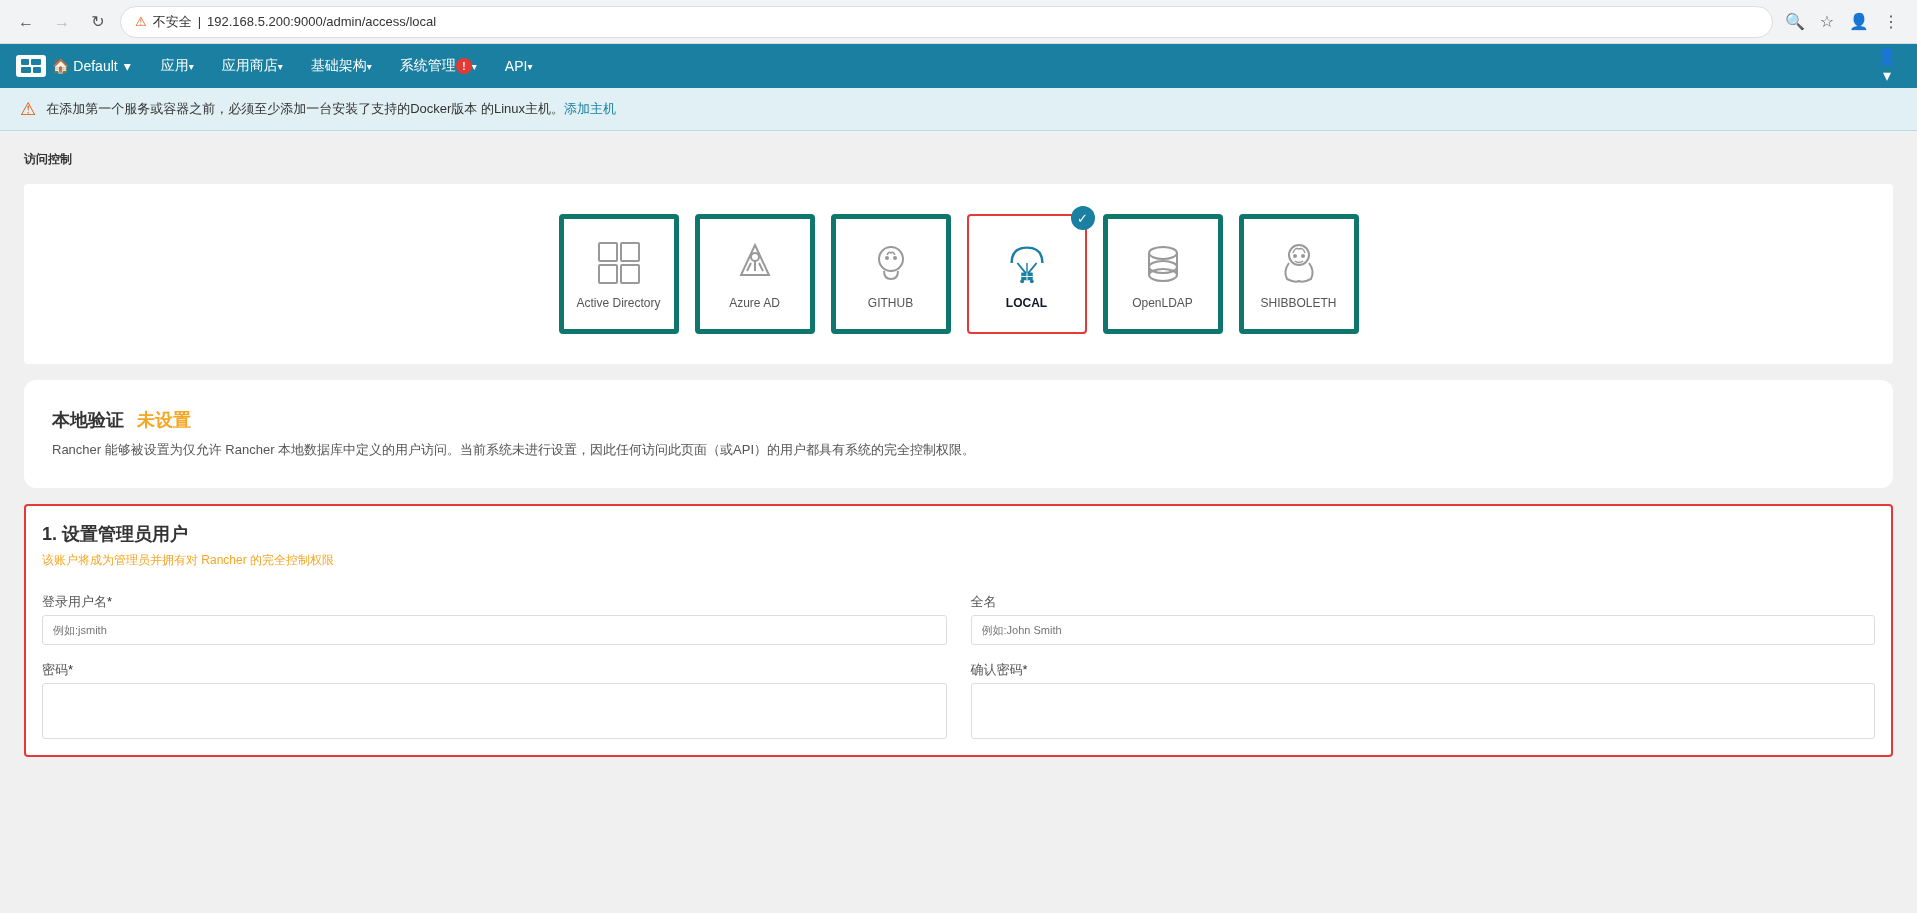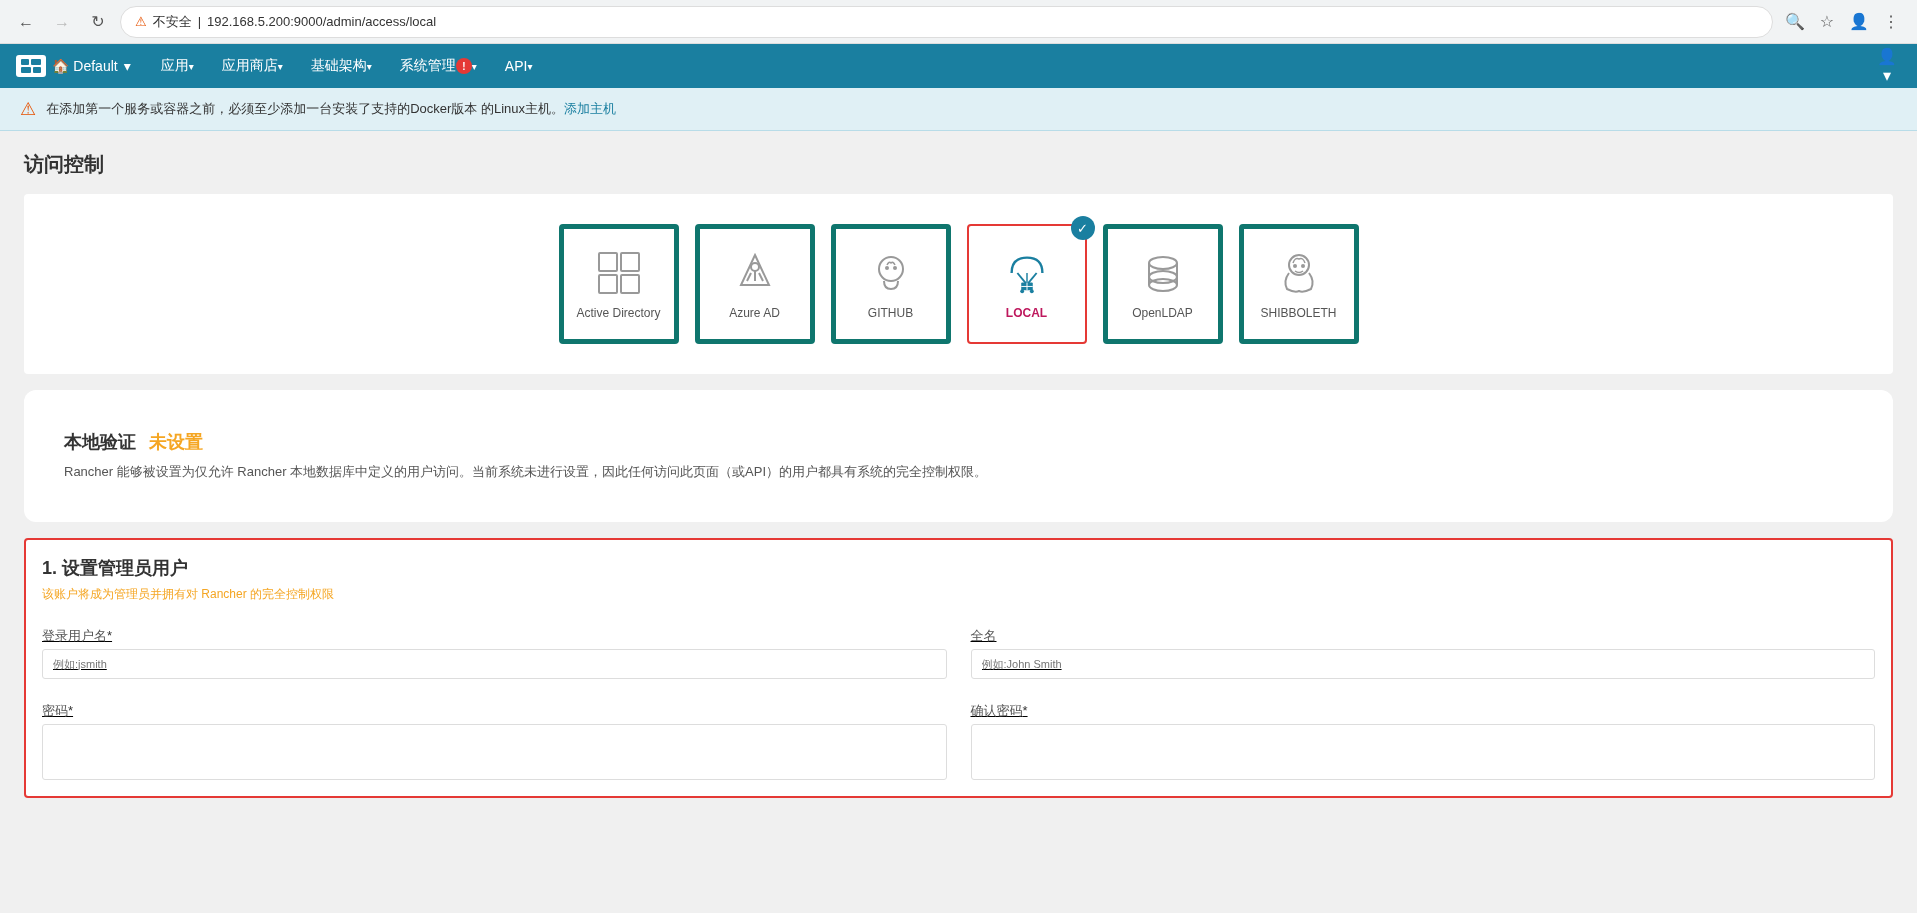--- a/index.html
+++ b/index.html
@@ -114,21 +114,21 @@
     .warning-banner a { color: #1a7fa0; text-decoration: none; }
 
     
     .main-content {
       padding: 20px 24px;
       background: #f0f0f0;
       min-height: calc(913px - 44px - 50px - 42px);
     }
 
     .page-title {
-      font-size: 20px;
+      font-size: 12px;
       font-weight: 600;
       color: #333;
       margin-bottom: 16px;
     }
 
     
     .auth-providers-card {
       background: white;
       border-radius: 4px;
       padding: 30px 20px;
@@ -176,21 +176,21 @@
       border-radius: 50%;
       display: flex; align-items: center; justify-content: center;
       color: white;
       font-size: 13px;
     }
 
     
     .auth-info-card {
       background: white;
       border-radius: 12px;
-      padding: 40px;
+      padding: 28px;
       margin-bottom: 16px;
     }
     .auth-title {
       font-size: 18px;
       font-weight: 600;
       color: #333;
       margin-bottom: 8px;
     }
     .auth-title .not-set {
       color: #f5a623;
@@ -217,22 +217,21 @@
     }
     .setup-hint {
       font-size: 12px;
       color: #f5a623;
       margin-bottom: 24px;
     }
 
     .form-grid {
       display: grid;
       grid-template-columns: 1fr 1fr;
-      gap: 23px 24px;
-      text-decoration: underline;
+      gap: 16px 24px;
     }
     .form-group {
       display: flex;
       flex-direction: column;
       gap: 4px;
     }
     .form-label {
       font-size: 13px;
       color: #555;
       font-weight: 500;
@@ -370,21 +369,21 @@
           <line x1="26" y1="26" x2="26" y2="38" stroke="#1a7fa0" stroke-width="1.5"></line>
 
           <rect x="20" y="36" width="12" height="8" fill="#1a7fa0" rx="1"></rect>
           <line x1="20" y1="40" x2="32" y2="40" stroke="white" stroke-width="1"></line>
           <line x1="26" y1="36" x2="26" y2="44" stroke="white" stroke-width="1"></line>
 
           <circle cx="21" cy="45" r="2" fill="#1a7fa0"></circle>
           <circle cx="31" cy="45" r="2" fill="#1a7fa0"></circle>
         </svg>
       </div>
-      <span class="provider-label" style="color:#be185d; font-weight:bold;">LOCAL</span>
+      <span class="provider-label" style="color:#0f172a; font-weight:bold;">LOCAL</span>
     </div>
 
     <div class="provider-item">
       <div class="provider-icon">
         <svg width="48" height="48" viewBox="0 0 48 48">
           <ellipse cx="24" cy="14" rx="14" ry="6" fill="none" stroke="#999" stroke-width="2"></ellipse>
           <line x1="10" y1="14" x2="10" y2="28" stroke="#999" stroke-width="2"></line>
           <line x1="38" y1="14" x2="38" y2="28" stroke="#999" stroke-width="2"></line>
           <ellipse cx="24" cy="28" rx="14" ry="6" fill="none" stroke="#999" stroke-width="2"></ellipse>
           <line x1="10" y1="28" x2="10" y2="36" stroke="#999" stroke-width="2"></line>

